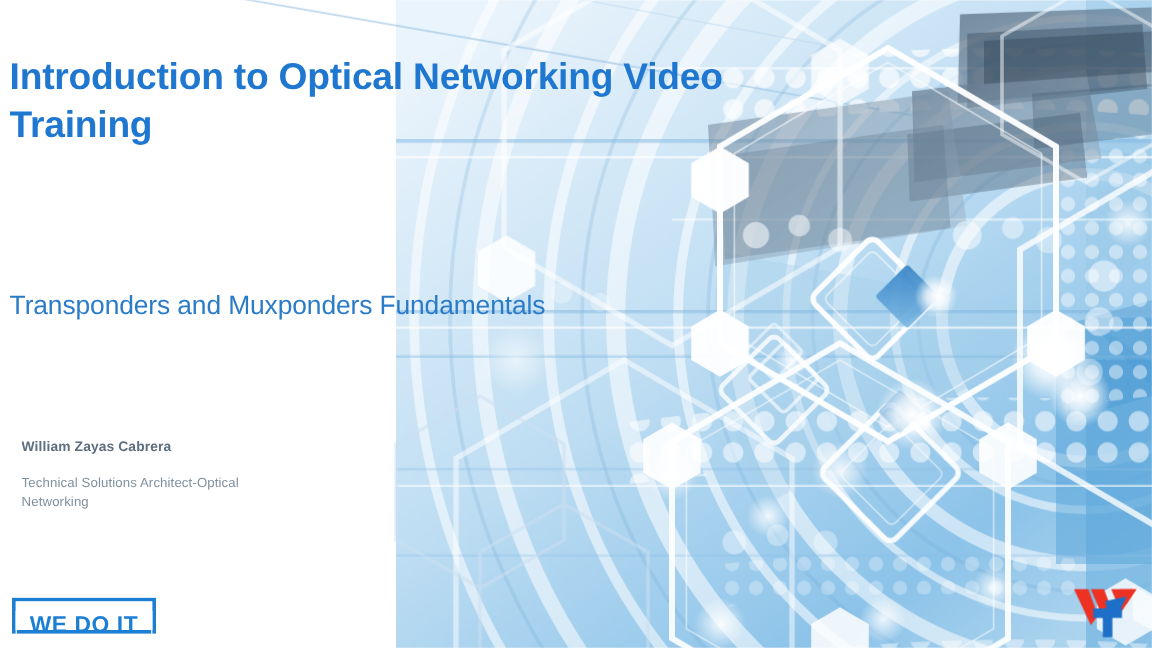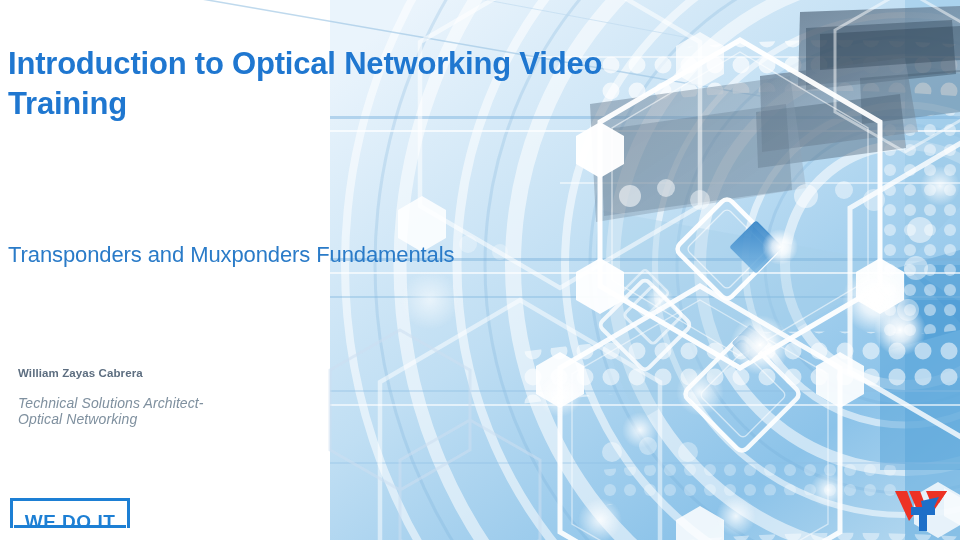--- a/index.html
+++ b/index.html
@@ -50,27 +50,26 @@
   }
   #presenter .pname {
     font-size:11.5px;
     font-weight:bold;
     line-height:16px;
     color:#5d6e80;
     letter-spacing:0.1px;
   }
   #presenter .prole {
     margin-top:14px;
-    font-size:14px;
+    font-size:11px;
     font-weight:normal;
     line-height:16px;
     color:#7f909f;
     letter-spacing:0.1px;
     width:205px;
-    font-style:italic;
   }
 
   
   #wedoit {
     position:absolute;
     left:10px; top:498px;
     width:120px; height:30px;
     border:3px solid #1d7fd4;
     background:#ffffff;
     display:flex; align-items:center; justify-content:center;

